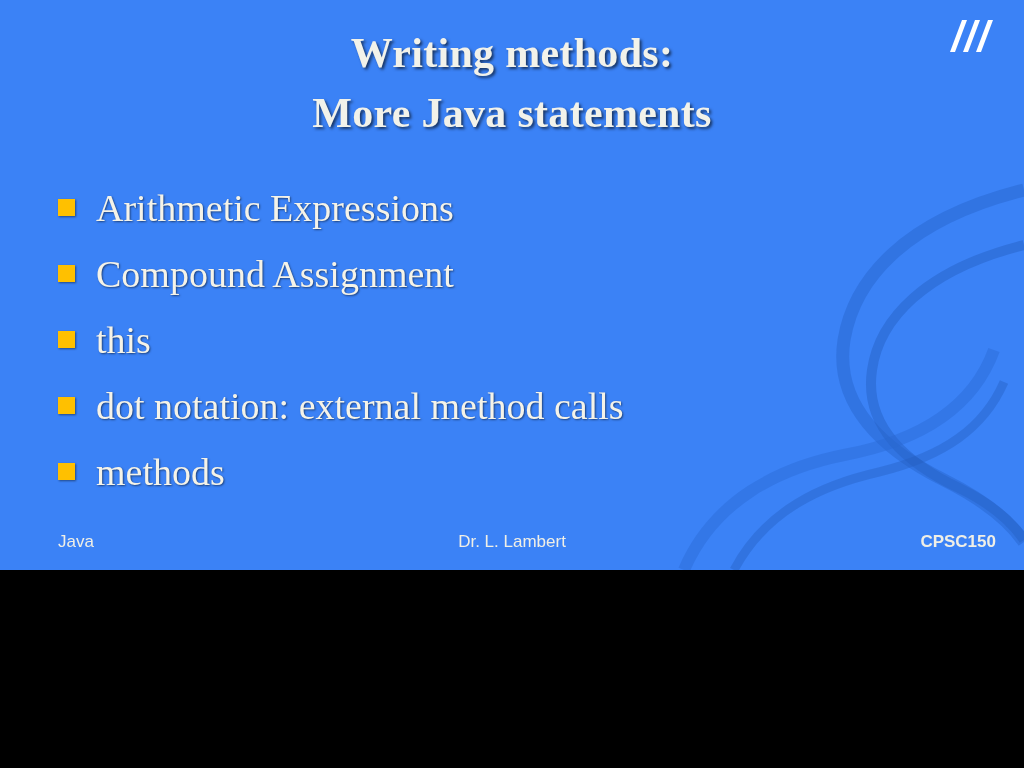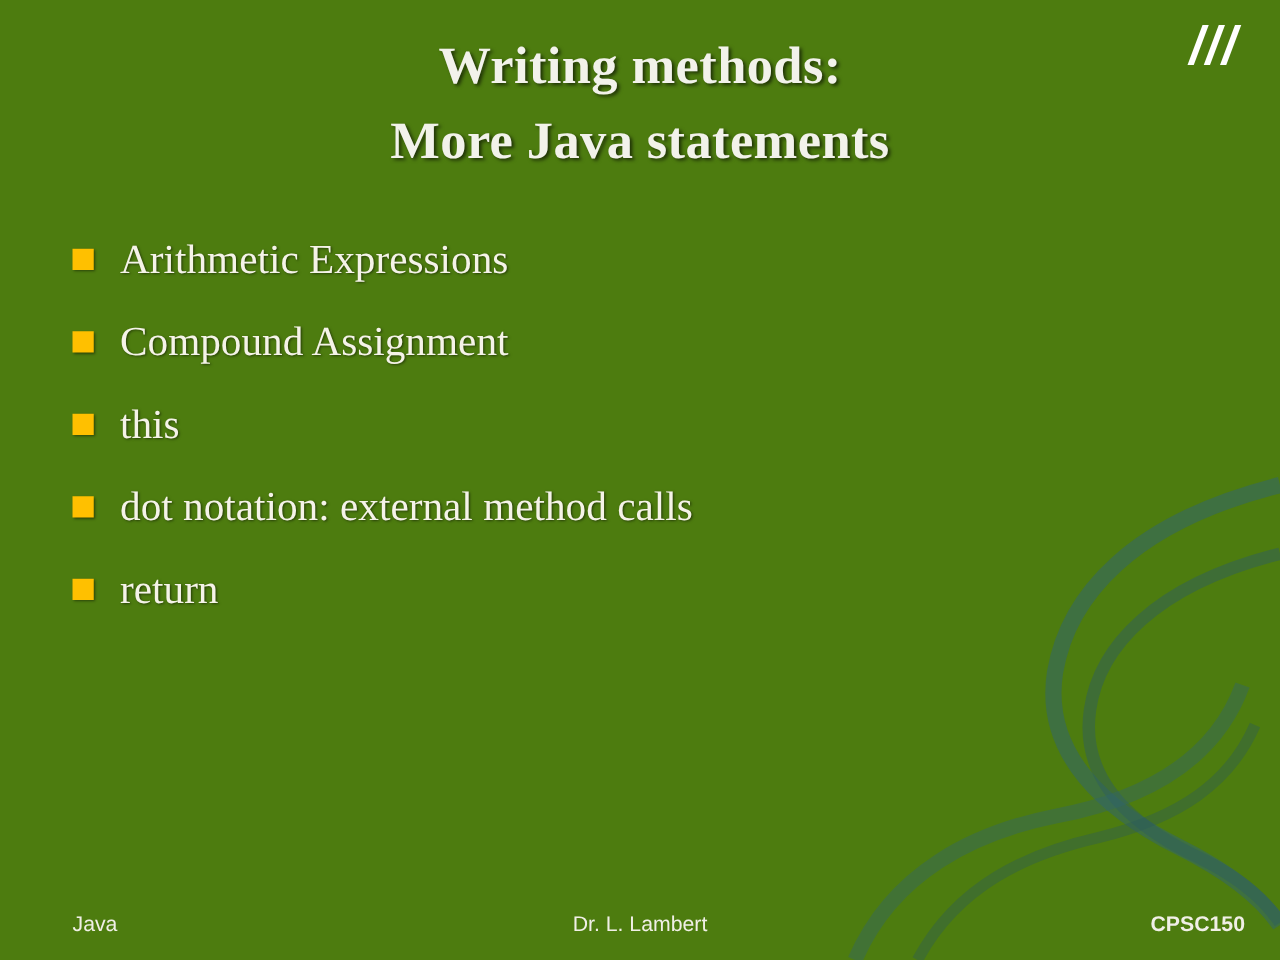--- a/index.html
+++ b/index.html
@@ -3,23 +3,23 @@
 <meta charset="utf-8">
 <style>
   html, body {
     margin: 0;
     padding: 0;
     background: #000;
   }
   .slide {
     position: relative;
     width: 1024px;
-    height: 768px;
+    height: 570px;
     overflow: hidden;
-    background: #4d7c0f;
+    background: #3b82f6;
     font-family: "Liberation Serif", serif;
   }
   
   .bg-gradient {
     position: absolute;
     inset: 0;
     background: linear-gradient(to bottom,
         #010409 0%,
         #03102c 5%,
         #062col 0%,
@@ -77,21 +77,21 @@
     width: 17px;
     height: 17px;
     background: #ffc000;
     margin-top: 13px;
     margin-right: 21px;
     flex: none;
     box-shadow: 1px 1px 2px rgba(0,0,0,0.45);
   }
   .bullet .text {
     color: #f5f3e8;
-    font-size: 33px;
+    font-size: 38px;
     line-height: 44px;
     text-shadow: 1px 1px 2px rgba(0,0,0,0.5);
     white-space: nowrap;
   }
   .footer {
     position: absolute;
     left: 0;
     bottom: 18px;
     width: 100%;
     height: 20px;
@@ -140,21 +140,21 @@
     <div class="bullet">
       <span class="marker"></span>
       <span class="text">this</span>
     </div>
     <div class="bullet">
       <span class="marker"></span>
       <span class="text">dot notation: external method calls</span>
     </div>
     <div class="bullet">
       <span class="marker"></span>
-      <span class="text">return</span>
+      <span class="text">methods</span>
     </div>
   </div>
 
   <div class="footer">
     <span class="left">Java</span>
     <span class="center">Dr. L.  Lambert</span>
     <span class="right">CPSC150</span>
   </div>
 
 </div>

